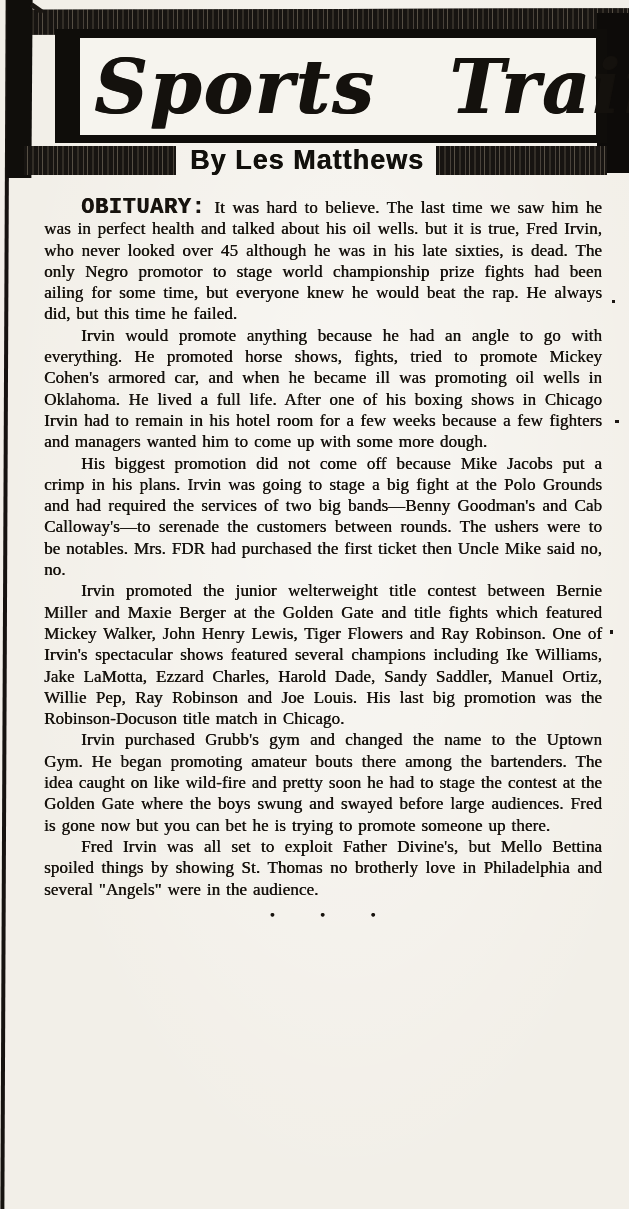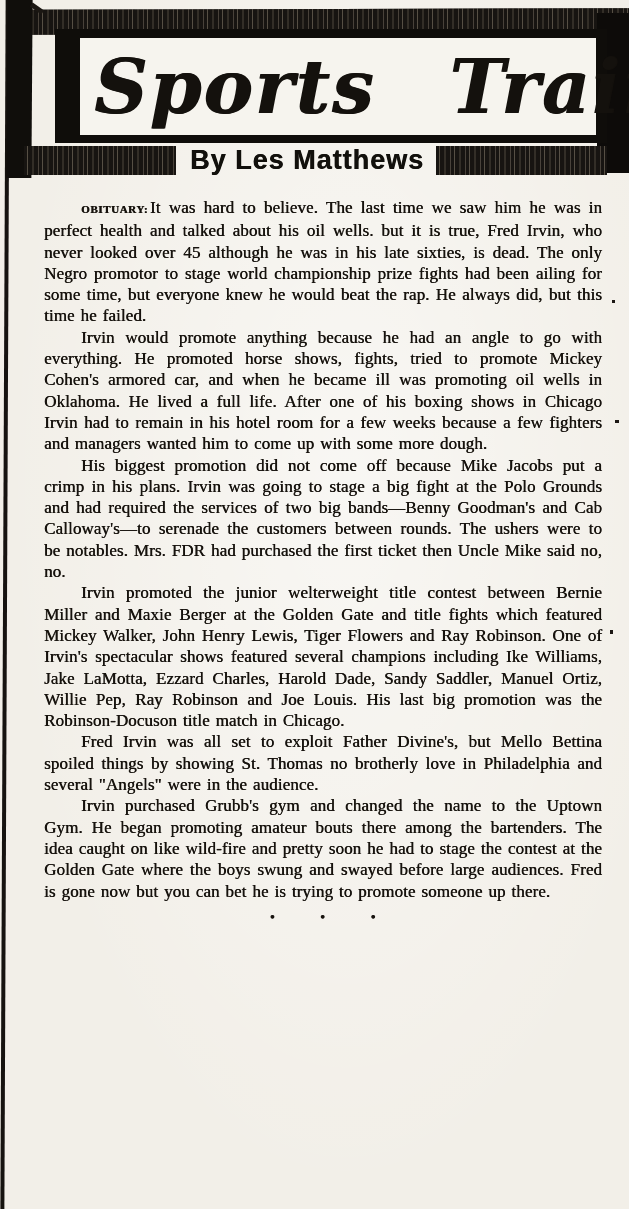--- a/index.html
+++ b/index.html
@@ -90,25 +90,25 @@
     text-align: justify;
     letter-spacing: 0.1px;
     word-spacing: 1.5px;
   }
   .para {
     margin: 0;
     text-indent: 37px;
     text-shadow: 0.4px 0 0 currentColor;
   }
   .lead {
-    font-family: Liberation Serif, serif;
+    font-family: Liberation Mono, monospace;
     font-weight: bold;
-    font-size: 11px;
+    font-size: 22px;
     letter-spacing: 0.6px;
-    margin-right: 2px;
+    margin-right: 9px;
     text-shadow: 0.6px 0 0 currentColor;
   }
   .end-mark {
     margin-top: 5px;
     text-indent: 0;
     text-align: center;
     font-size: 14px;
     word-spacing: 40px;
     letter-spacing: 1px;
     text-shadow: 0.5px 0 0 currentColor;
@@ -135,22 +135,22 @@
       <span class="byline">By Les Matthews</span>
       <span class="tone-right halftone"></span>
     </div>
   </header>
 
   <article class="body-text">
     <p class="para"><strong class="lead">OBITUARY:</strong><span>It was hard to believe. The last time we saw him he was in perfect health and talked about his oil wells. but it is true, Fred Irvin, who never looked over 45 although he was in his late sixties, is dead. The only Negro promotor to stage world championship prize fights had been ailing for some time, but everyone knew he would beat the rap. He always did, but this time he failed.</span></p>
     <p class="para">Irvin would promote anything because he had an angle to go with everything. He promoted horse shows, fights, tried to promote Mickey Cohen's armored car, and when he became ill was promoting oil wells in Oklahoma. He lived a full life. After one of his boxing shows in Chicago Irvin had to remain in his hotel room for a few weeks because a few fighters and managers wanted him to come up with some more dough.</p>
     <p class="para">His biggest promotion did not come off because Mike Jacobs put a crimp in his plans. Irvin was going to stage a big fight at the Polo Grounds and had required the services of two big bands—Benny Goodman's and Cab Calloway's—to serenade the customers between rounds. The ushers were to be notables. Mrs. FDR had purchased the first ticket then Uncle Mike said no, no.</p>
     <p class="para">Irvin promoted the junior welterweight title contest between Bernie Miller and Maxie Berger at the Golden Gate and title fights which featured Mickey Walker, John Henry Lewis, Tiger Flowers and Ray Robinson. One of Irvin's spectacular shows featured several champions including Ike Williams, Jake LaMotta, Ezzard Charles, Harold Dade, Sandy Saddler, Manuel Ortiz, Willie Pep, Ray Robinson and Joe Louis. His last big promotion was the Robinson-Docuson title match in Chicago.</p>
+    <p class="para">Irvin purchased Grubb's gym and changed the name to the Uptown Gym. He began promoting amateur bouts there among the bartenders. The idea caught on like wild-fire and pretty soon he had to stage the contest at the Golden Gate where the boys swung and swayed before large audiences. Fred is gone now but you can bet he is trying to promote someone up there.</p>
     <p class="para">Fred Irvin was all set to exploit Father Divine's, but Mello Bettina spoiled things by showing St. Thomas no brotherly love in Philadelphia and several "Angels" were in the audience.</p>
-    <p class="para">Irvin purchased Grubb's gym and changed the name to the Uptown Gym. He began promoting amateur bouts there among the bartenders. The idea caught on like wild-fire and pretty soon he had to stage the contest at the Golden Gate where the boys swung and swayed before large audiences. Fred is gone now but you can bet he is trying to promote someone up there.</p>
     <p class="para end-mark">• • •</p>
   </article>
 
   <span class="speck s1"></span>
   <span class="speck s2"></span>
   <span class="speck s3"></span>
   <span class="speck s4"></span>
 
 </div>
 

